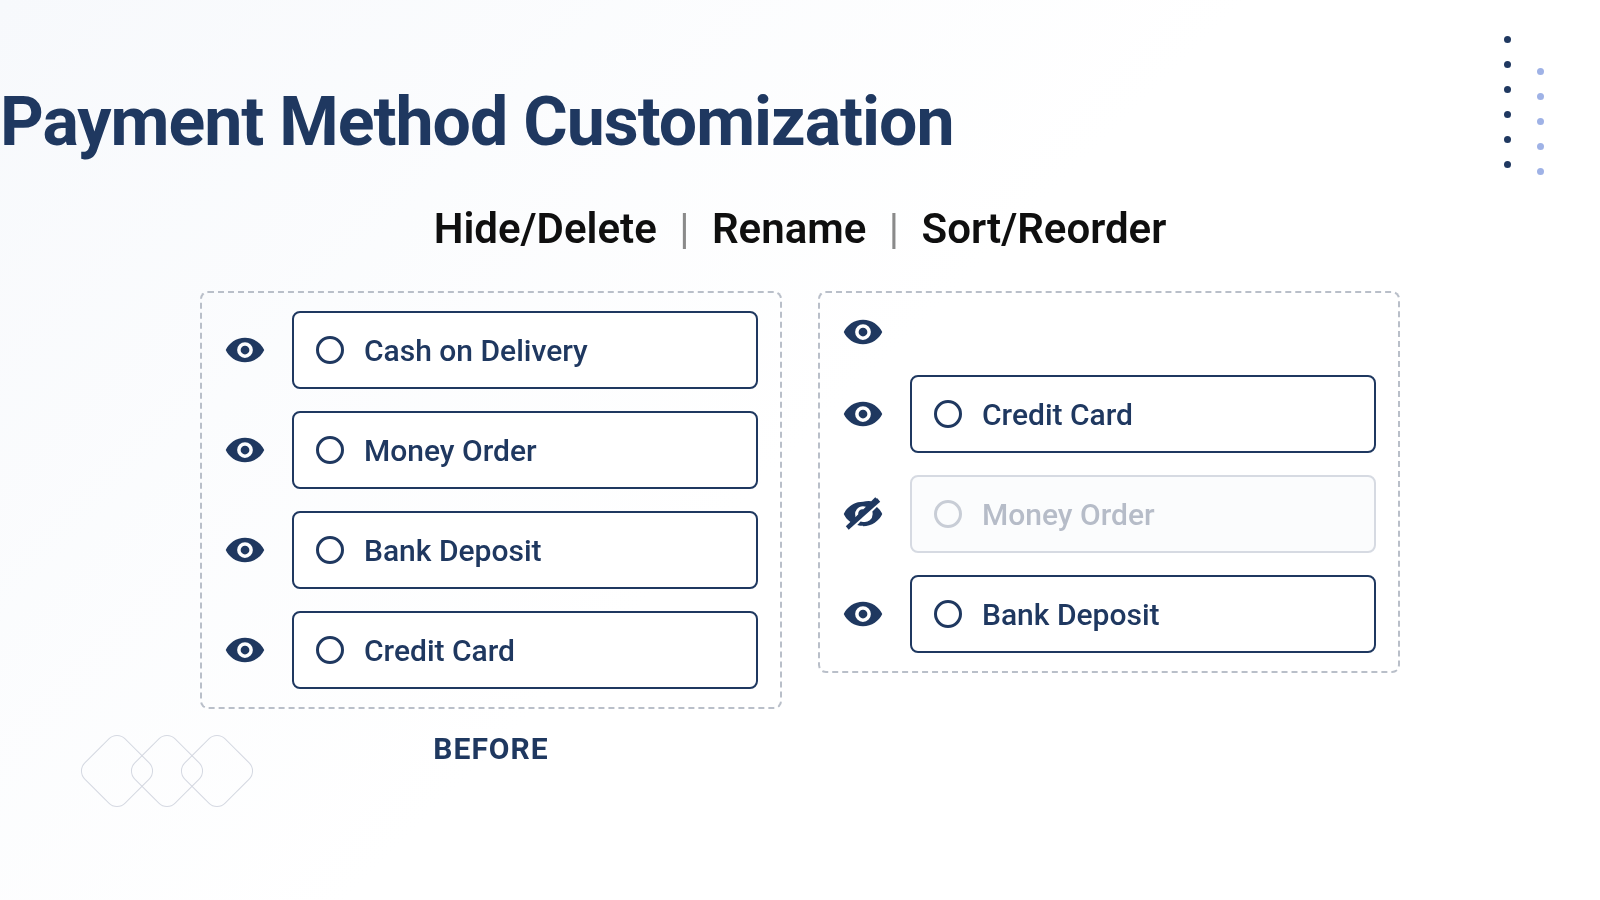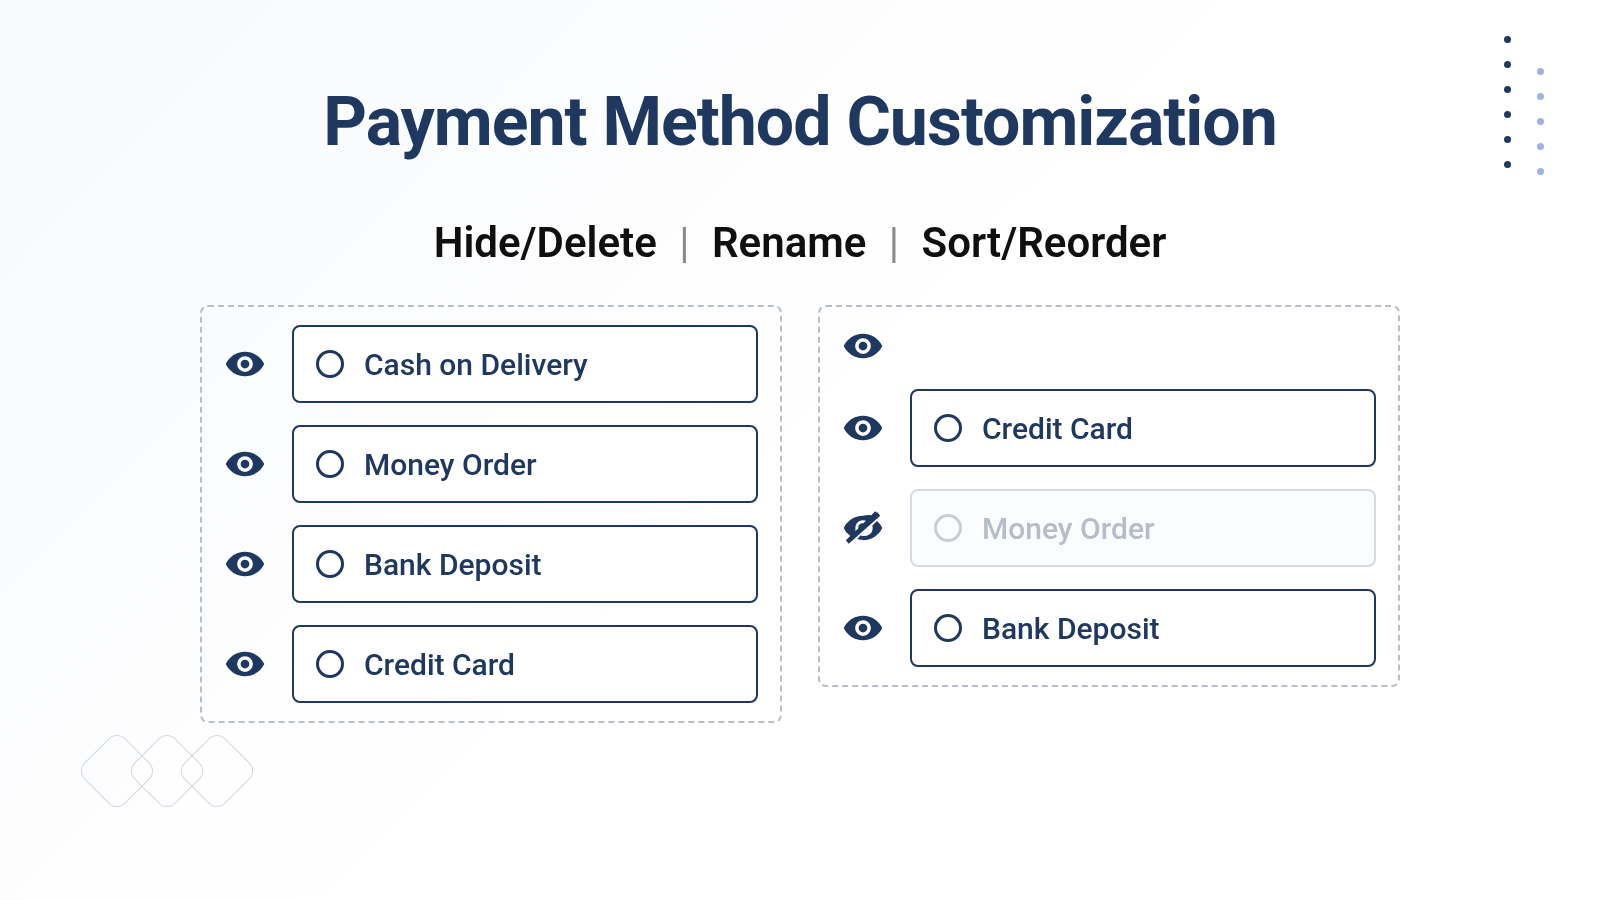--- a/index.html
+++ b/index.html
@@ -5,33 +5,32 @@
   * { margin: 0; padding: 0; box-sizing: border-box; }
   body {
     width: 1600px;
     height: 900px;
     background: linear-gradient(135deg, #f7f9fc 0%, #ffffff 50%);
     font-family: -apple-system, BlinkMacSystemFont, "Segoe UI", Roboto, sans-serif;
     position: relative;
     overflow: hidden;
   }
   .title {
-    text-align: center;
     font-size: 68px;
     font-weight: 700;
     color: #1f3860;
     margin-top: 82px;
     letter-spacing: -1px;
   }
   .subtitle {
     text-align: center;
     font-size: 42px;
     font-weight: 600;
     color: #0f0f0f;
-    margin-top: 56px;
+    margin-top: 42px;
   }
   .subtitle .sep {
     font-weight: 400;
     color: #8a8a8a;
     margin: 0 12px;
   }
   .panels {
     display: flex;
     justify-content: center;
     gap: 36px;
@@ -182,20 +181,21 @@
             <svg viewBox="0 0 24 24" fill="#1f3860">
               <path d="M12 5c-5 0-9.27 3.11-11 7 1.73 3.89 6 7 11 7s9.27-3.11 11-7c-1.73-3.89-6-7-11-7zm0 11.5A4.5 4.5 0 1 1 16.5 12 4.5 4.5 0 0 1 12 16.5zm0-7A2.5 2.5 0 1 0 14.5 12 2.5 2.5 0 0 0 12 9.5z"></path>
             </svg>
           </div>
           <div class="option">
             <div class="radio"></div>
             <span class="label">Credit Card</span>
           </div>
         </div>
       </div>
+    <div class="caption">BEFORE</div>
   </div>
 
   <div class="panel-wrap">
     <div class="panel" id="panel-after">
         <div class="row">
           <div class="eye">
             <svg viewBox="0 0 24 24" fill="#1f3860">
               <path d="M12 5c-5 0-9.27 3.11-11 7 1.73 3.89 6 7 11 7s9.27-3.11 11-7c-1.73-3.89-6-7-11-7zm0 11.5A4.5 4.5 0 1 1 16.5 12 4.5 4.5 0 0 1 12 16.5zm0-7A2.5 2.5 0 1 0 14.5 12 2.5 2.5 0 0 0 12 9.5z"></path>
             </svg>
           </div>

